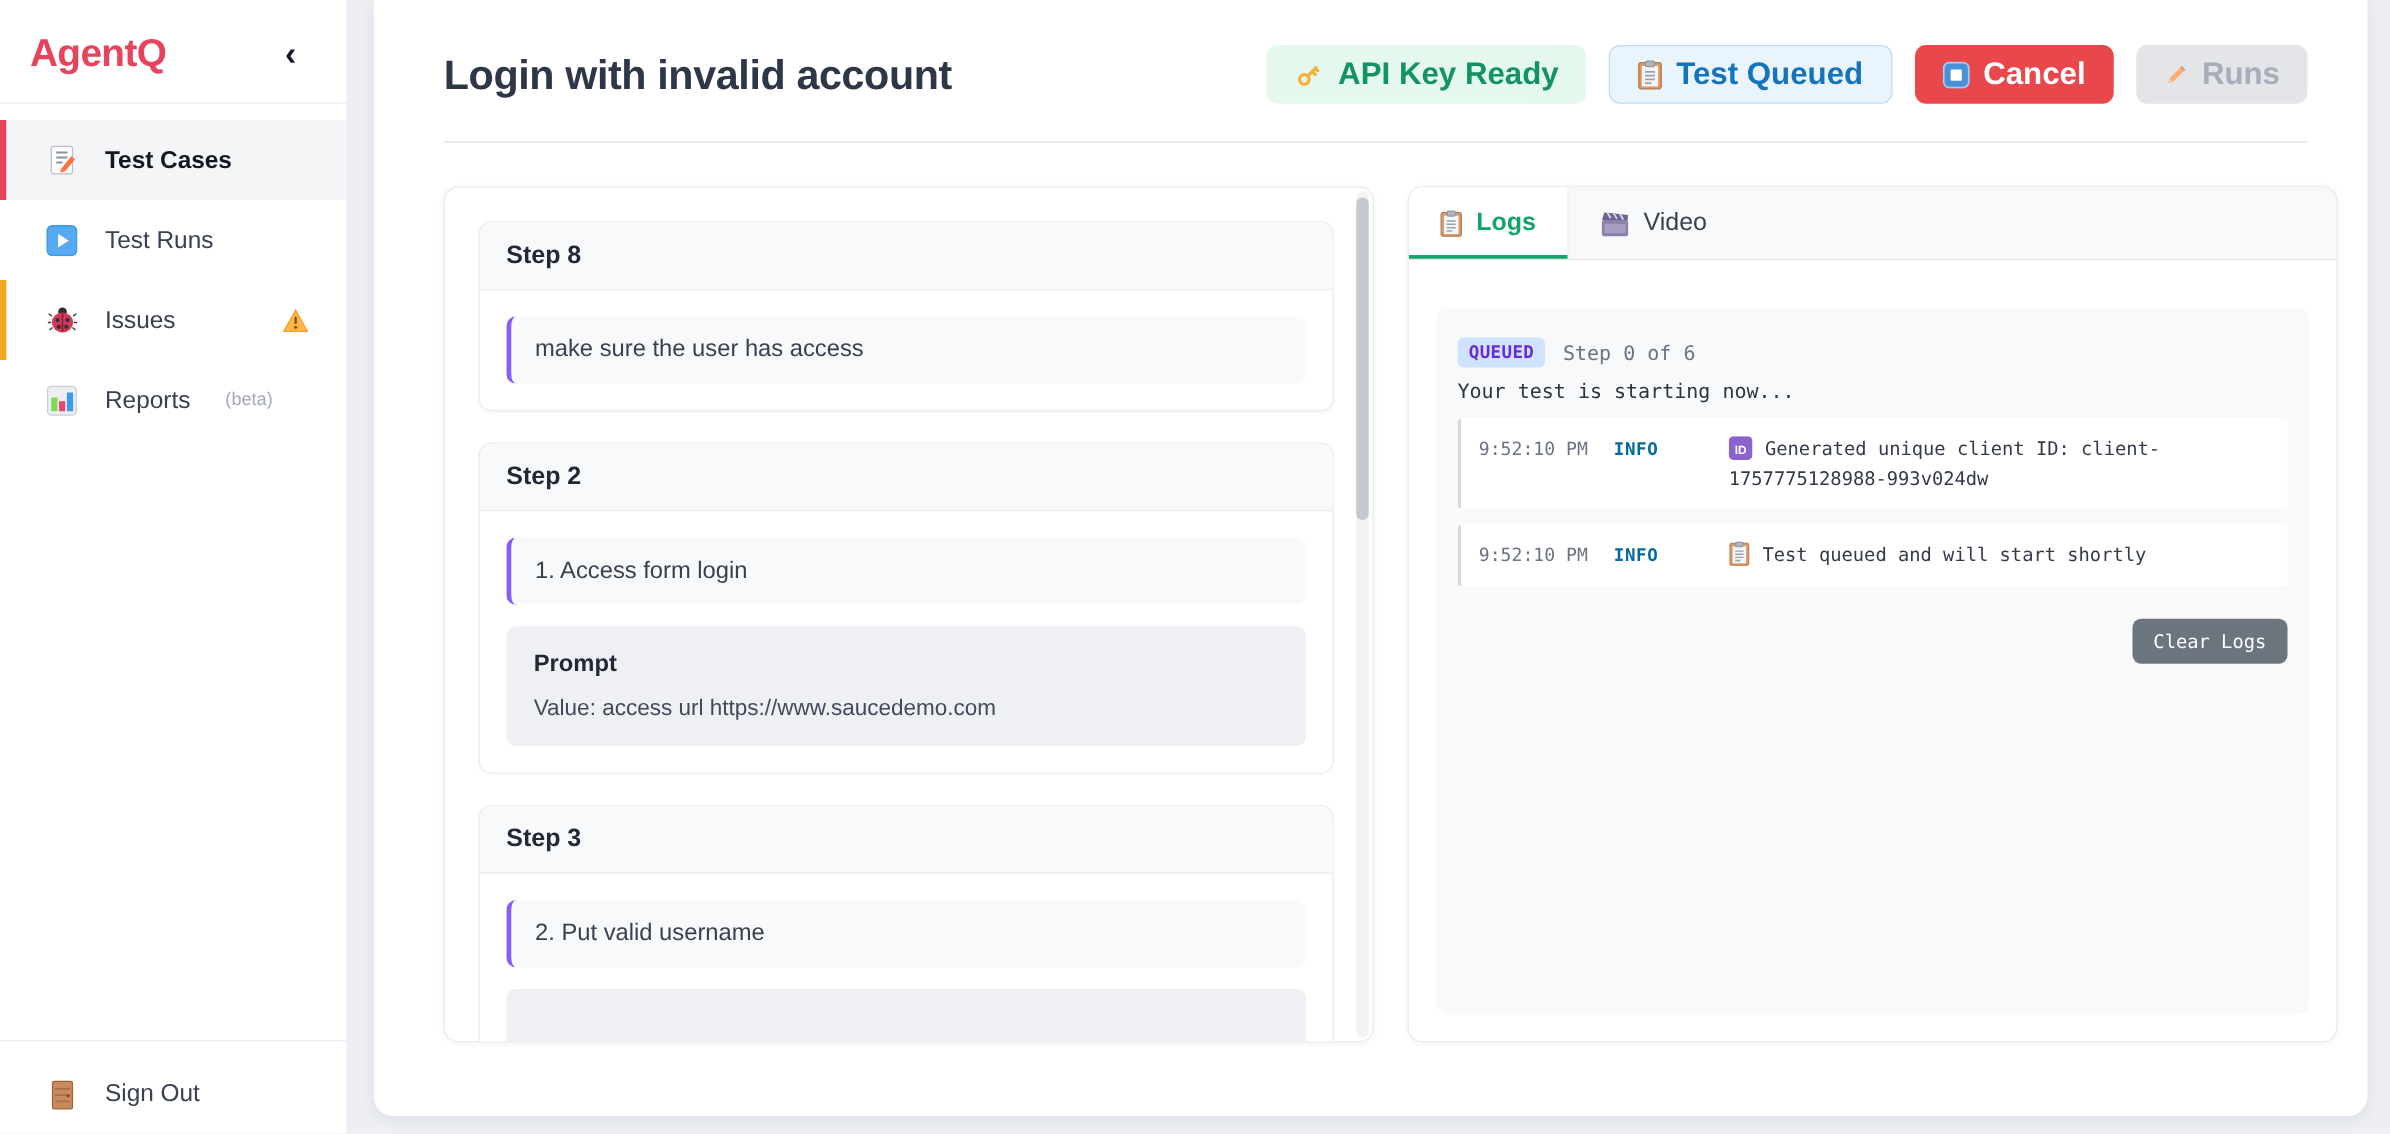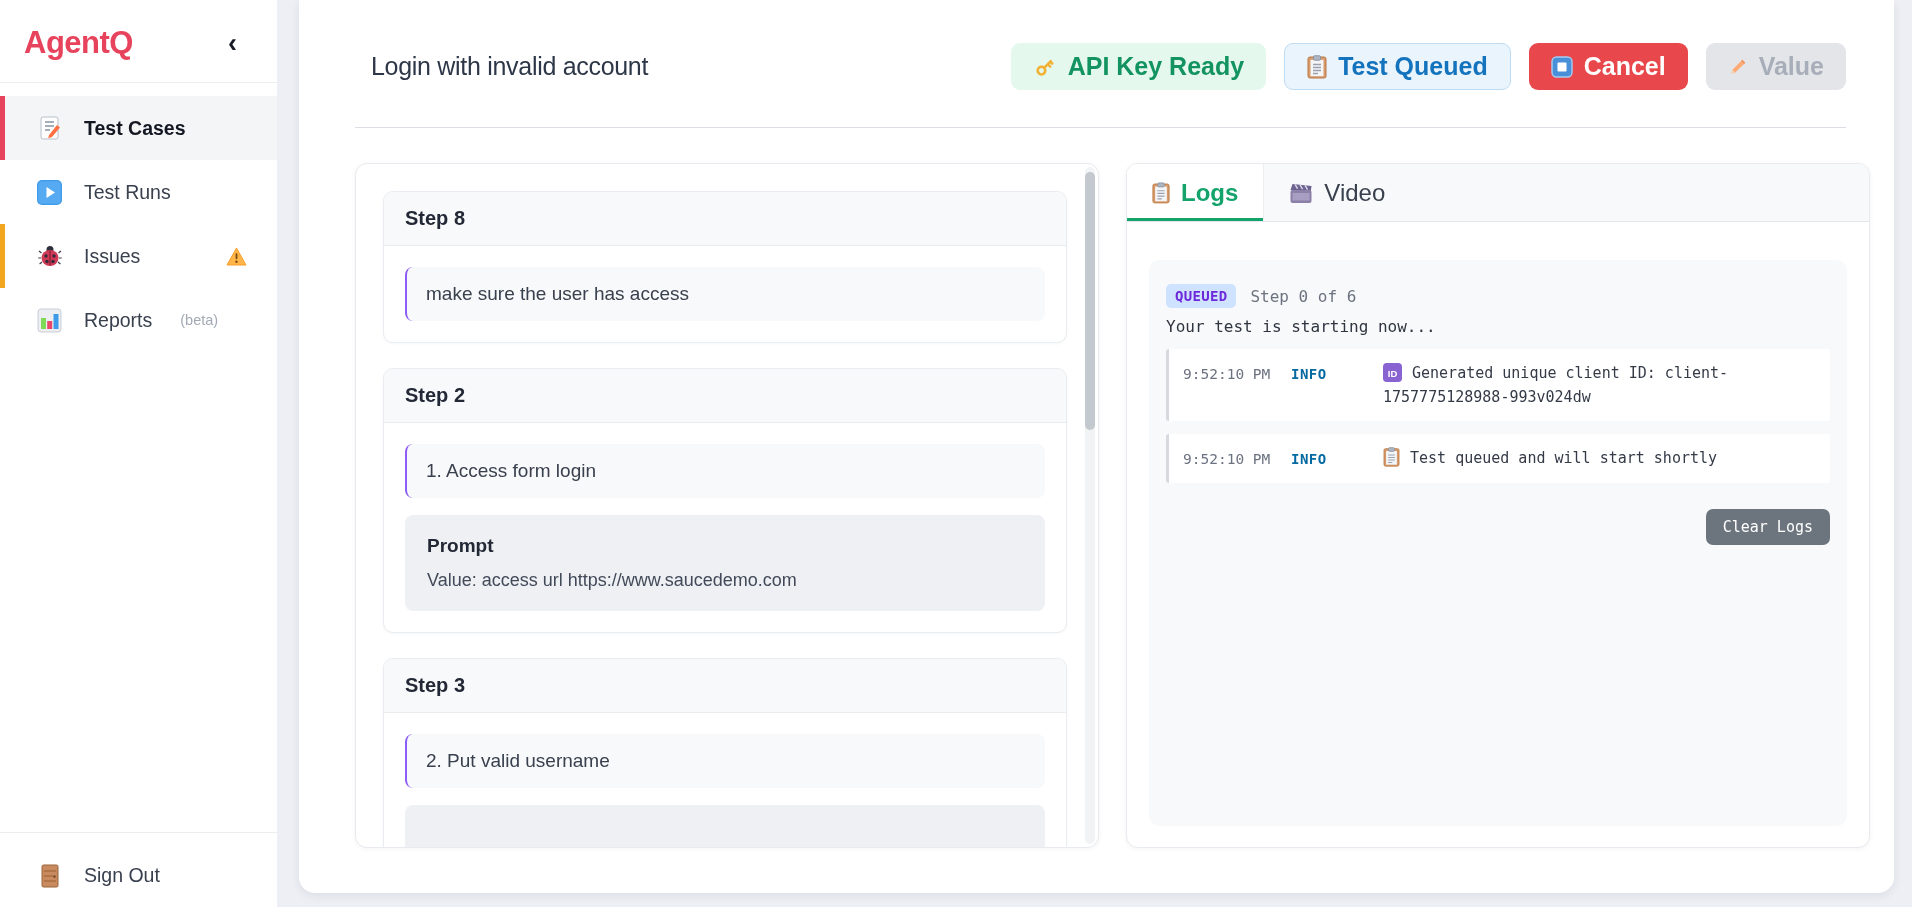--- a/index.html
+++ b/index.html
@@ -22,21 +22,21 @@
   .beta{font-size:14.5px;color:#a3a9b4;margin-left:7px;font-weight:400;}
   .warn{margin-left:auto;display:flex;padding-right:12px;}
   .signout{margin-top:auto;border-top:1px solid #ecedf0;height:63px;display:flex;
            align-items:center;gap:21px;padding:11px 18px 0 36px;font-size:19.5px;color:#39404e;cursor:pointer;}
 
   
   .main-card{position:absolute;left:299px;top:0;width:1595px;height:893px;background:#fff;
              border-radius:0 0 16px 16px;box-shadow:0 3px 10px rgba(30,40,60,.08);}
   .header-row{display:flex;justify-content:space-between;align-items:center;
               padding:36px 48px 0 56px;}
-  .page-title{margin:16px;font-size:25px;font-weight:400;color:#2d3748;letter-spacing:-.3px;}
+  .page-title{margin:0;font-size:33px;font-weight:700;color:#2d3748;letter-spacing:-.3px;}
   .header-buttons{display:flex;gap:18px;align-items:center;}
   .btn{height:47px;display:flex;align-items:center;gap:11px;padding:0 22px;border-radius:9px;
        font-size:25px;border:none;cursor:pointer;font-family:inherit;white-space:nowrap;}
   .btn-api{background:#e5f8ee;color:#12935f;font-weight:600;}
   .btn-status{background:#e9f4fd;border:1px solid #bedcf4;color:#1473bd;font-weight:600;}
   .btn-cancel{background:#e8474b;color:#fff;font-weight:700;}
   .btn-edit{background:#e3e5e9;color:#a8aeb9;font-weight:600;cursor:default;}
   .title-divider{margin:30px 48px 0 56px;border:none;border-top:1px solid #dbdee4;}
 
   .content{display:flex;gap:27px;margin:35px 24px 0 56px;height:685px;}
@@ -45,33 +45,33 @@
   .steps-panel{width:744px;box-sizing:border-box;border:1px solid #e7eaee;border-radius:12px;
                padding:27px 31px 0 27px;position:relative;overflow:hidden;
                box-shadow:0 1px 5px rgba(30,40,60,.05);background:#fff;}
   .scroll-track{position:absolute;top:3px;bottom:3px;right:3px;width:10px;background:#f2f3f5;border-radius:5px;}
   .scroll-thumb{position:absolute;top:8px;right:3px;width:10px;height:258px;background:#c4c8cf;border-radius:5px;cursor:pointer;}
   .step-card{border:1px solid #e9ecf0;border-radius:10px;background:#fff;overflow:hidden;
              margin-bottom:25px;box-shadow:0 1px 3px rgba(30,40,60,.04);}
   .step-head{background:#f8f9fa;border-bottom:1px solid #e9ecef;padding:15px 21px;
              font-size:20px;font-weight:700;color:#222835;}
   .step-body{padding:21px;}
-  .quote{border-left:2px solid #8b5cf6;background:#f8f9fa;border-radius:8px;
+  .quote{border-left:4px solid #8b5cf6;background:#f8f9fa;border-radius:8px;
          padding:16px 19px;font-size:19px;color:#39404e;}
   .prompt-box{margin-top:17px;background:#eef0f3;border-radius:8px;padding:20px 22px;}
   .prompt-box.stub{height:70px;padding:0;}
   .prompt-label{font-size:19px;font-weight:700;color:#222835;}
   .prompt-value{margin-top:13px;font-size:18px;color:#424a59;}
 
   
   .logs-panel{width:744px;box-sizing:border-box;border:1px solid #e7eaee;border-radius:12px;
               overflow:hidden;display:flex;flex-direction:column;background:#fff;
               box-shadow:0 1px 5px rgba(30,40,60,.05);}
   .tabbar{display:flex;background:#f8f9fa;border-bottom:1px solid #e3e6ea;height:57px;flex:none;}
-  .tab{display:flex;align-items:center;gap:11px;padding:0 25px;font-size:24px;color:#39404e;
+  .tab{display:flex;align-items:center;gap:11px;padding:0 25px;font-size:20px;color:#39404e;
        cursor:pointer;position:relative;}
   .tab.active{background:#fff;color:#13a36b;font-weight:600;border-right:1px solid #eceef1;}
   .tab.active::after{content:"";position:absolute;left:0;right:0;bottom:0;height:3px;background:#13a36b;}
   .log-wrap{flex:1;margin:38px 22px 21px;background:#f8f9fa;border-radius:10px;
             padding:24px 17px;box-sizing:border-box;overflow:hidden;
             font-family:"DejaVu Sans Mono",monospace;}
   .status-line{display:flex;align-items:center;gap:14px;}
   .badge{background:#cfe2ff;color:#6d28d9;font-weight:700;font-size:14px;padding:4px 9px;
          border-radius:5px;letter-spacing:.3px;}
   .counter{font-size:16px;color:#6b7280;}
@@ -212,21 +212,21 @@
         </button>
 
         <button class="btn btn-edit">
           <span>
             <svg width="20" height="20" viewBox="0 0 20 20">
                 <path d="M3.5 16.5l1-3.8L13.8 3.3l3 2.9L7.3 15.6z" fill="#ffab76"></path>
                 <path d="M13.8 3.3l3 2.9" stroke="#e98a4e" stroke-width="1.2"></path>
                 <path d="M3.5 16.5l3.8-1-2.9-2.8z" fill="#f6cfae"></path>
               </svg>
           </span>
-          <span>Value</span>
+          <span>Runs</span>
         </button>
       </div>
     </div>
 
     <hr class="title-divider">
 
     <div class="content">
 
       <section class="steps-panel">
 

